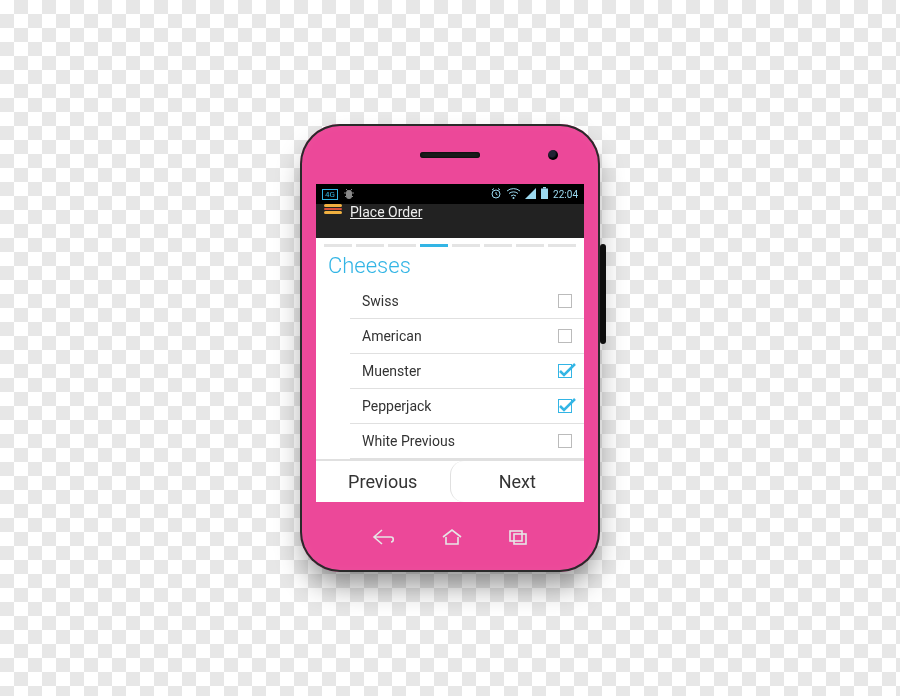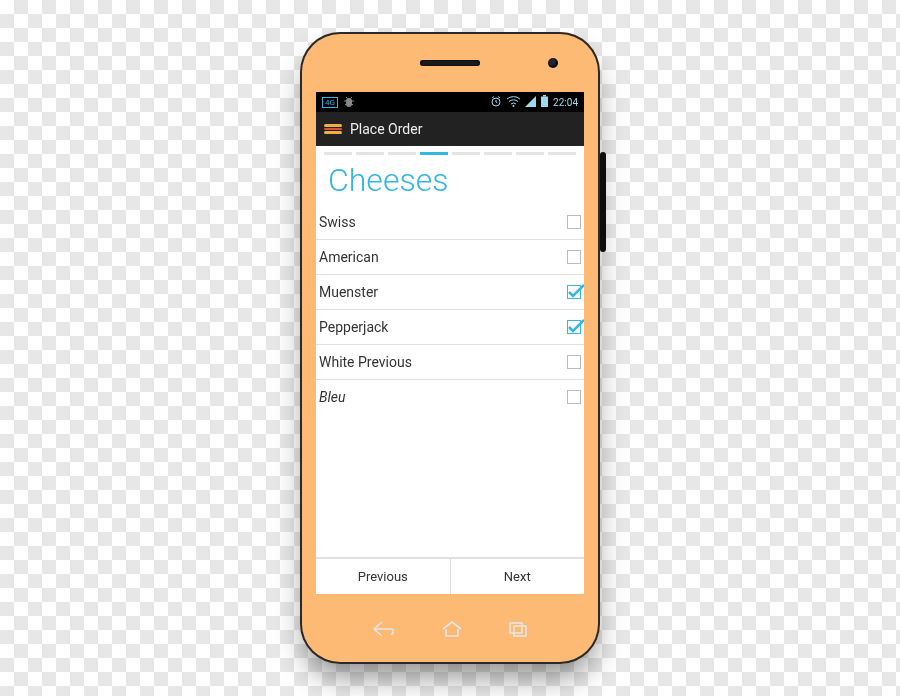--- a/index.html
+++ b/index.html
@@ -29,22 +29,22 @@
     background-color: #fff;
     position: relative;
   }
 
   
   .phone {
     position: absolute;
     left: 50%; top: 50%;
     transform: translate(-50%, -50%);
     width: 300px;
-    height: 632px;
-    background: #fdba74;
+    height: 448px;
+    background: #ec4899;
     border-radius: 40px;
     box-shadow:
       0 18px 30px -6px rgba(0,0,0,.45),
       inset 0 0 0 2px #2a2a2a,
       inset 0 0 14px rgba(255,255,255,.05);
     padding: 60px 16px 70px 16px;
     display: flex; flex-direction: column;
   }
   .side-button {
     position: absolute;
@@ -88,67 +88,69 @@
   .statusbar .left, .statusbar .right { display: flex; gap: 5px; align-items: center; }
   .sb-4g {
     border: 1px solid #33b5e5; padding: 0 2px; font-size: 8px; color:#33b5e5; line-height:9px;
   }
   .sb-debug { color:#777; }
 
   .actionbar {
     height: 34px;
     background: var(--actionbar-bg);
     color: #eee;
-    display: flex; align-items: center;
+    display: flex; 
     padding: 0 8px;
     gap: 8px;
     font-size: 14px;
+    text-decoration: underline;
   }
   .burger-icon { display:inline-flex; flex-direction:column;}
   .burger-icon span{display:block;width:18px;height:3px;border-radius:2px;}
   .burger-icon .top{background:#f0b040;}
   .burger-icon .mid{background:#d6503a;margin:1px 0;height:2px;width:18px;}
   .burger-icon .bot{background:#f0b040;}
 
   .stepper {
     display:flex; gap:4px; padding:6px 8px 4px;
   }
   .stepper .step{flex:1;height:3px;background:#e4e4e4;}
   .stepper .step.active{background:var(--holo-blue);}
 
   .heading {
     color: var(--holo-blue);
-    font-size: 32px;
+    font-size: 22px;
     font-weight: 300;
     padding: 2px 12px 6px;
   }
 
   .list { flex:1; overflow:hidden; }
   .row {
     display:flex; align-items:center; justify-content:space-between;
-    padding: 9px 3px;
+    padding: 9px 12px;
     border-bottom: 1px solid var(--light-divider);
     font-size: 14px;
     color: var(--text-dark);
+    margin-left: 34px;
   }
   .row:last-child { border-bottom: none; font-style: italic; }
   .cbox {
     width:14px;height:14px;border:1px solid #bbb;position:relative;display:inline-block;
   }
   .cbox.checked{border-color:var(--holo-blue);}
   .cbox.checked svg{display:block;}
   .cbox svg{display:none;position:absolute;top:-3px;left:-1px;}
 
   .footer {
     display:flex; border-top: 2px solid var(--light-divider);
   }
   .footer .btn {
-    flex:1; text-align:center; padding:10px 0; font-size:13px; color:var(--text-dark);
-  }
-  .footer .btn + .btn{ border-left:1px solid var(--light-divider); }
+    flex:1; text-align:center; padding:10px 0; font-size:18px; color:var(--text-dark);
+  }
+  .footer .btn + .btn{ border-left:1px solid var(--light-divider);border-radius:14px; }
 
   
   .navbar {
     position:absolute; bottom:22px; left:0; right:0;
     display:flex; justify-content:center; gap:44px;
     color:#ddd;
   }
   .navbar svg { stroke:#e6e6e6; fill:none; stroke-width:1.6; }
 </style>
 </head>

